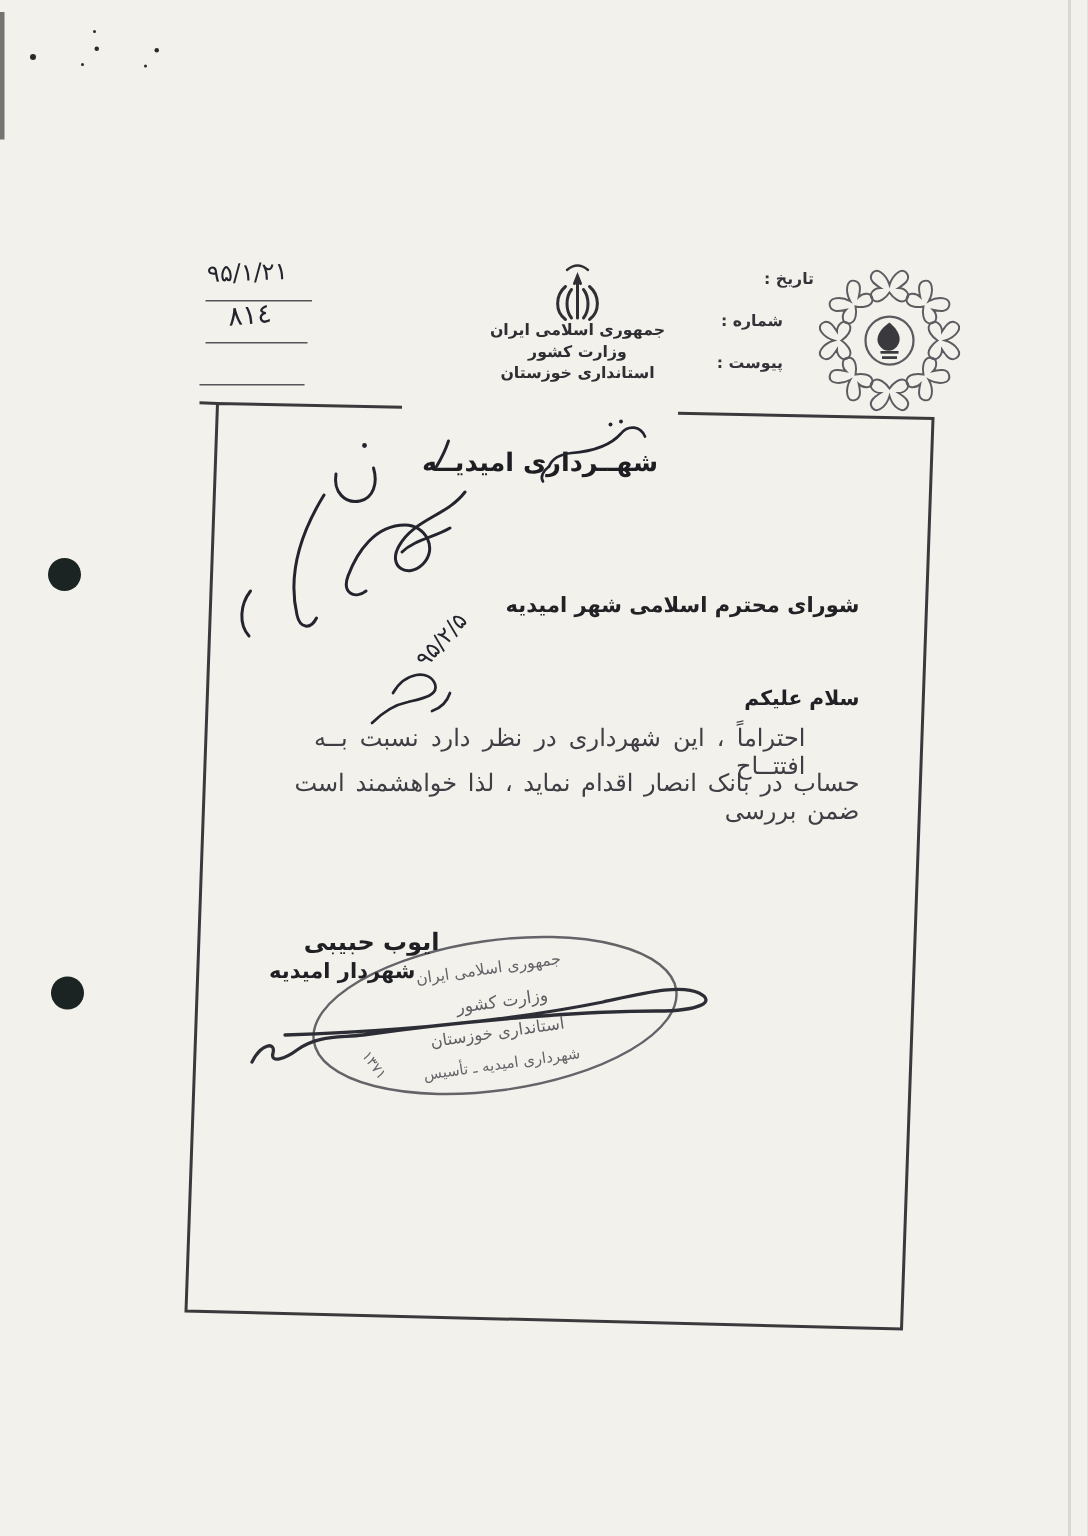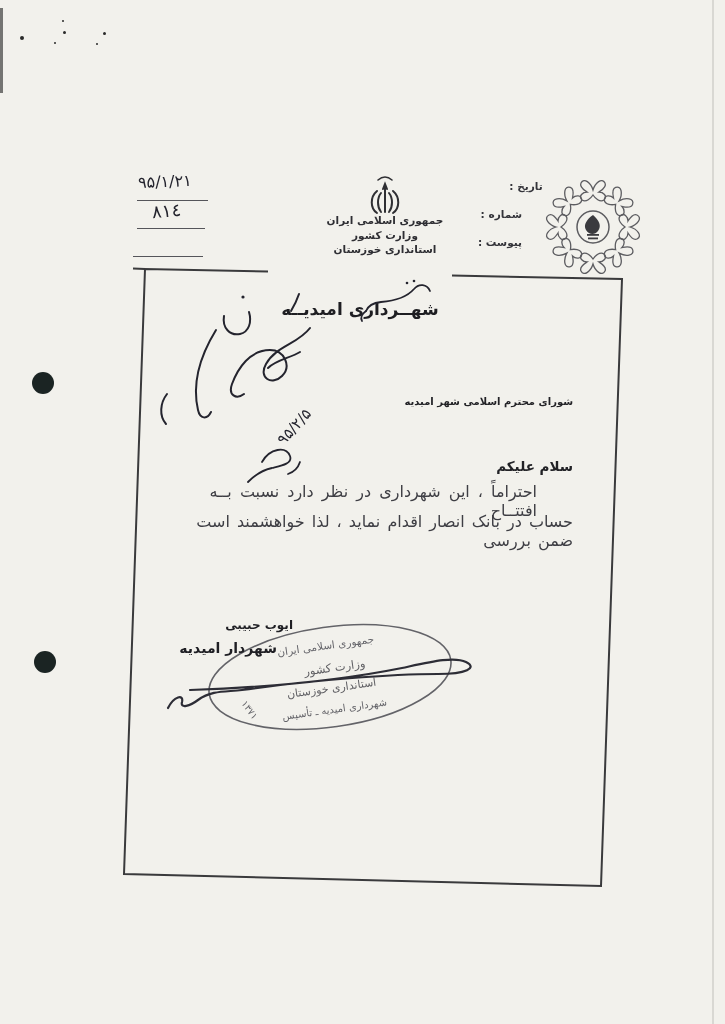--- a/index.html
+++ b/index.html
@@ -12,24 +12,24 @@
   .rtl{direction:rtl;unicode-bidi:isolate;}
   .ltrnum{direction:ltr;unicode-bidi:isolate;}
   .meta-label{font-size:10.5px;font-weight:600;color:#34343a;}
   .meta-line{border-bottom:1.2px solid #55555a;height:1px;}
   .hand{color:#24242e;}
   .lh-line{font-size:10.5px;font-weight:700;color:#2e2e33;text-align:center;width:170px;left:300px;}
   .header-title{
     font-size:17px;font-weight:700;color:#1e1e22;background:#f2f1ec;
     text-align:center;padding:0 8px;z-index:3;letter-spacing:.5px;
   }
-  .recipient{font-size:10px;font-weight:700;color:#222226;}
+  .recipient{font-size:14px;font-weight:700;color:#222226;}
   .salutation{font-size:13.5px;font-weight:700;color:#222226;margin-left:32px;}
   .body-line{font-size:16px;color:#3e3e44;width:405px;text-align:right;}
-  .sig-name{font-size:12px;font-weight:700;color:#1f1f24;z-index:4;}
+  .sig-name{font-size:16px;font-weight:700;color:#1f1f24;z-index:4;}
   .sig-title{font-size:14px;font-weight:700;color:#1f1f24;letter-spacing:1.5px;z-index:4;}
   .punch{width:22px;height:22px;border-radius:50%;background:#1b2423;z-index:6;}
   .speck{background:#2a2a2a;border-radius:50%;z-index:6;}
   .svg-layer{position:absolute;left:0;top:0;z-index:1;}
   .ink-layer{position:absolute;left:0;top:0;z-index:5;}
   .txt{z-index:2;}
   .edge-right{left:712px;top:0;width:1.5px;height:1024px;background:#d9d8d3;z-index:0;}
   .edge-left{left:0;top:8px;width:3px;height:85px;background:#4a4a4a;opacity:.75;z-index:6;}
 </style>
 </head>

